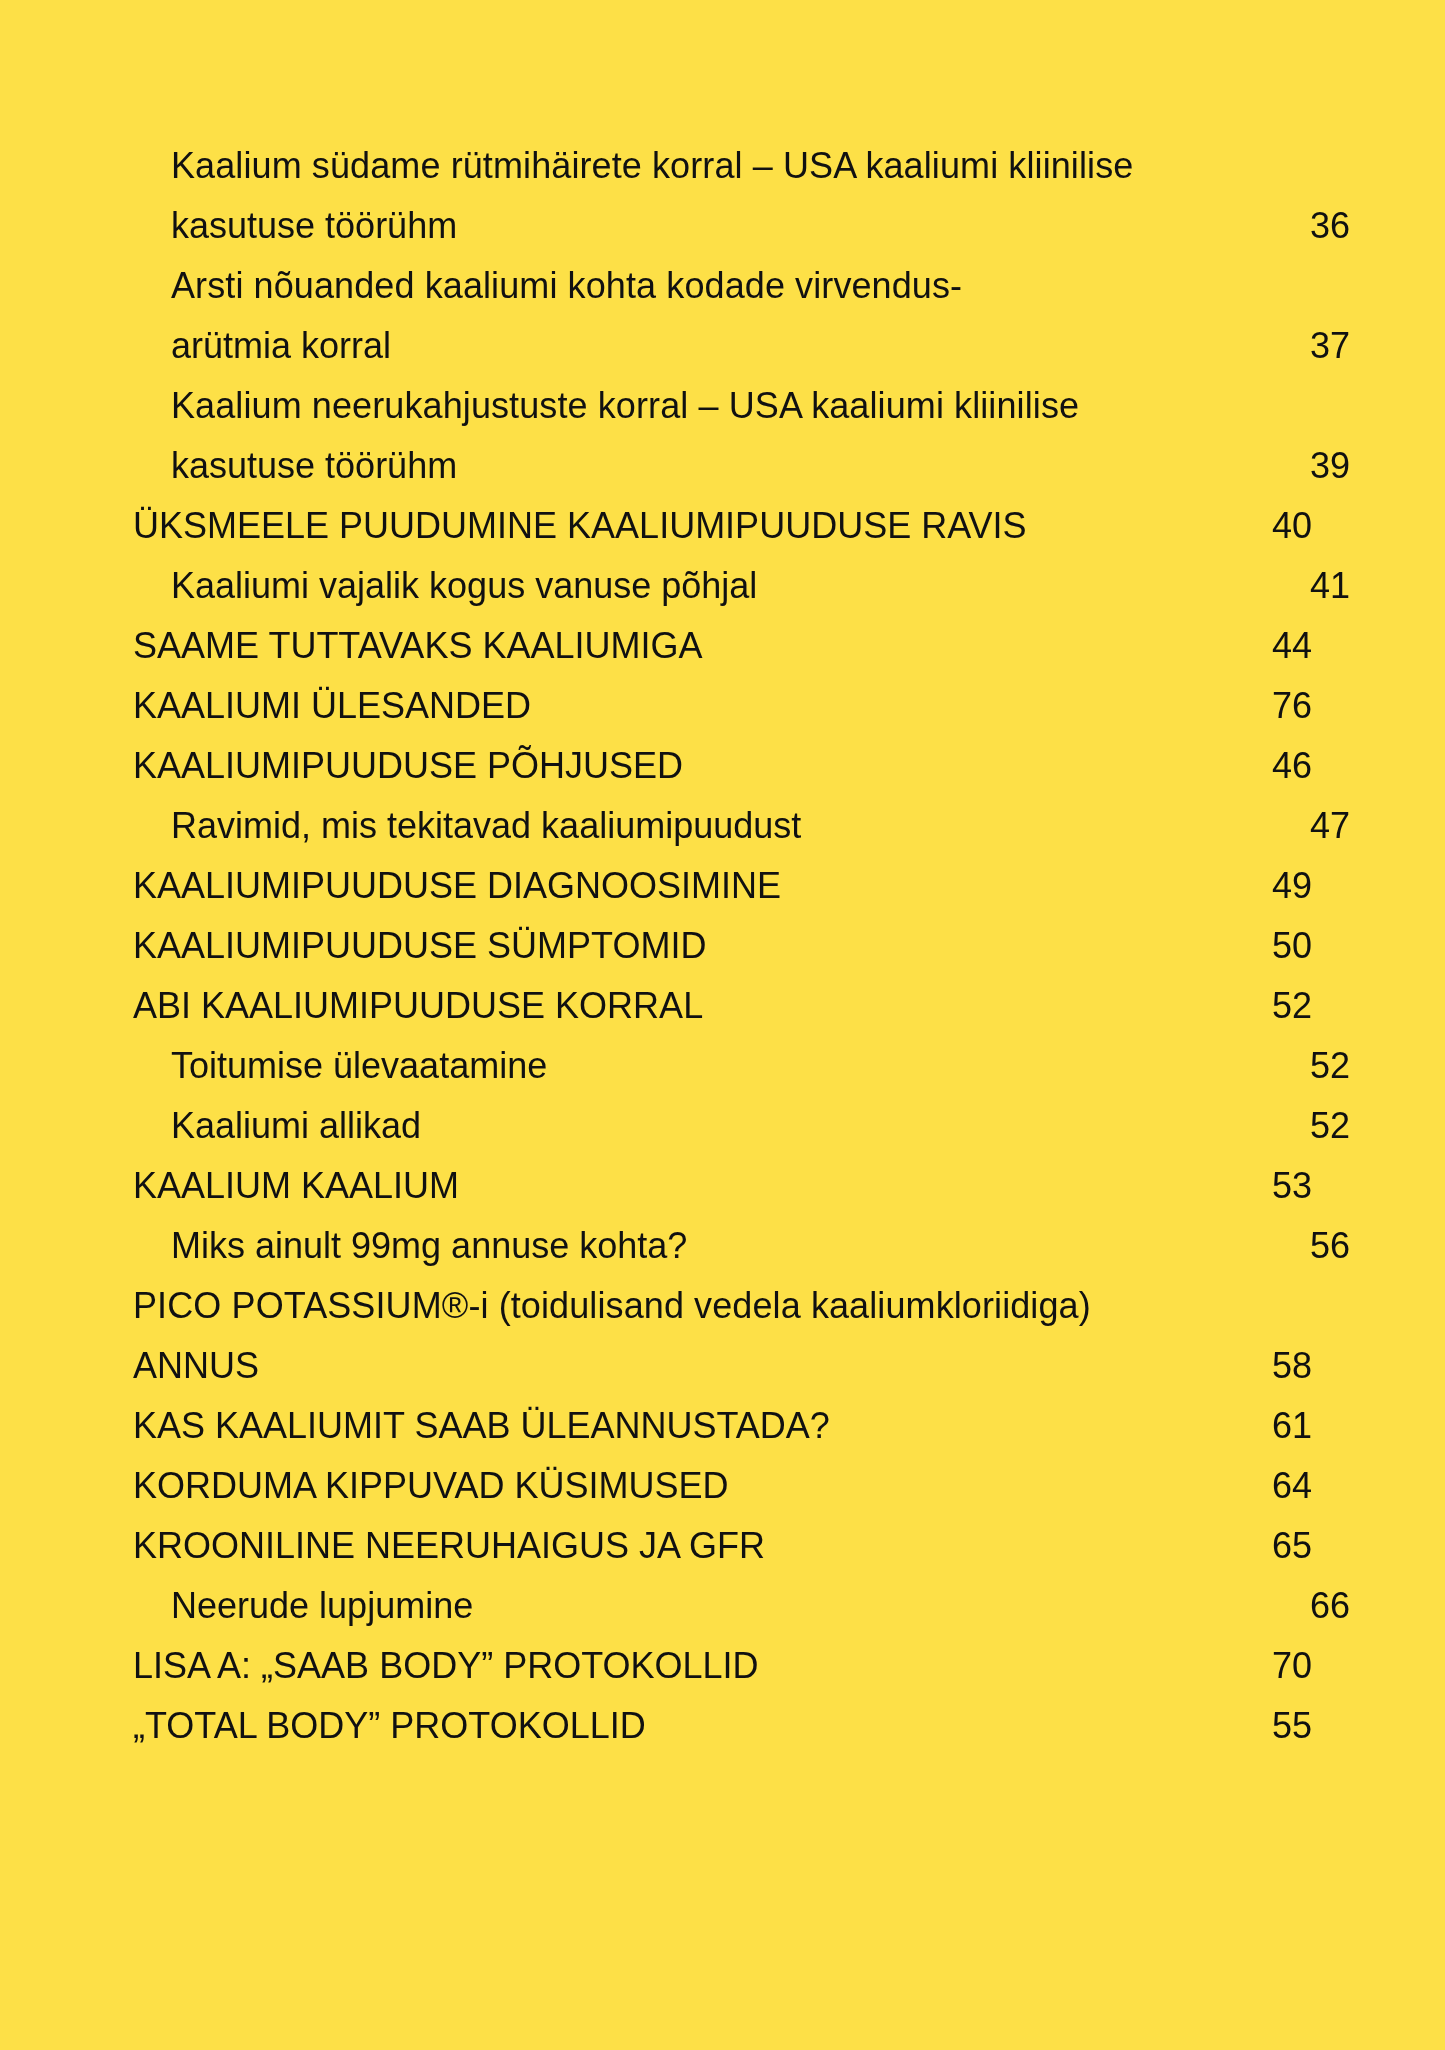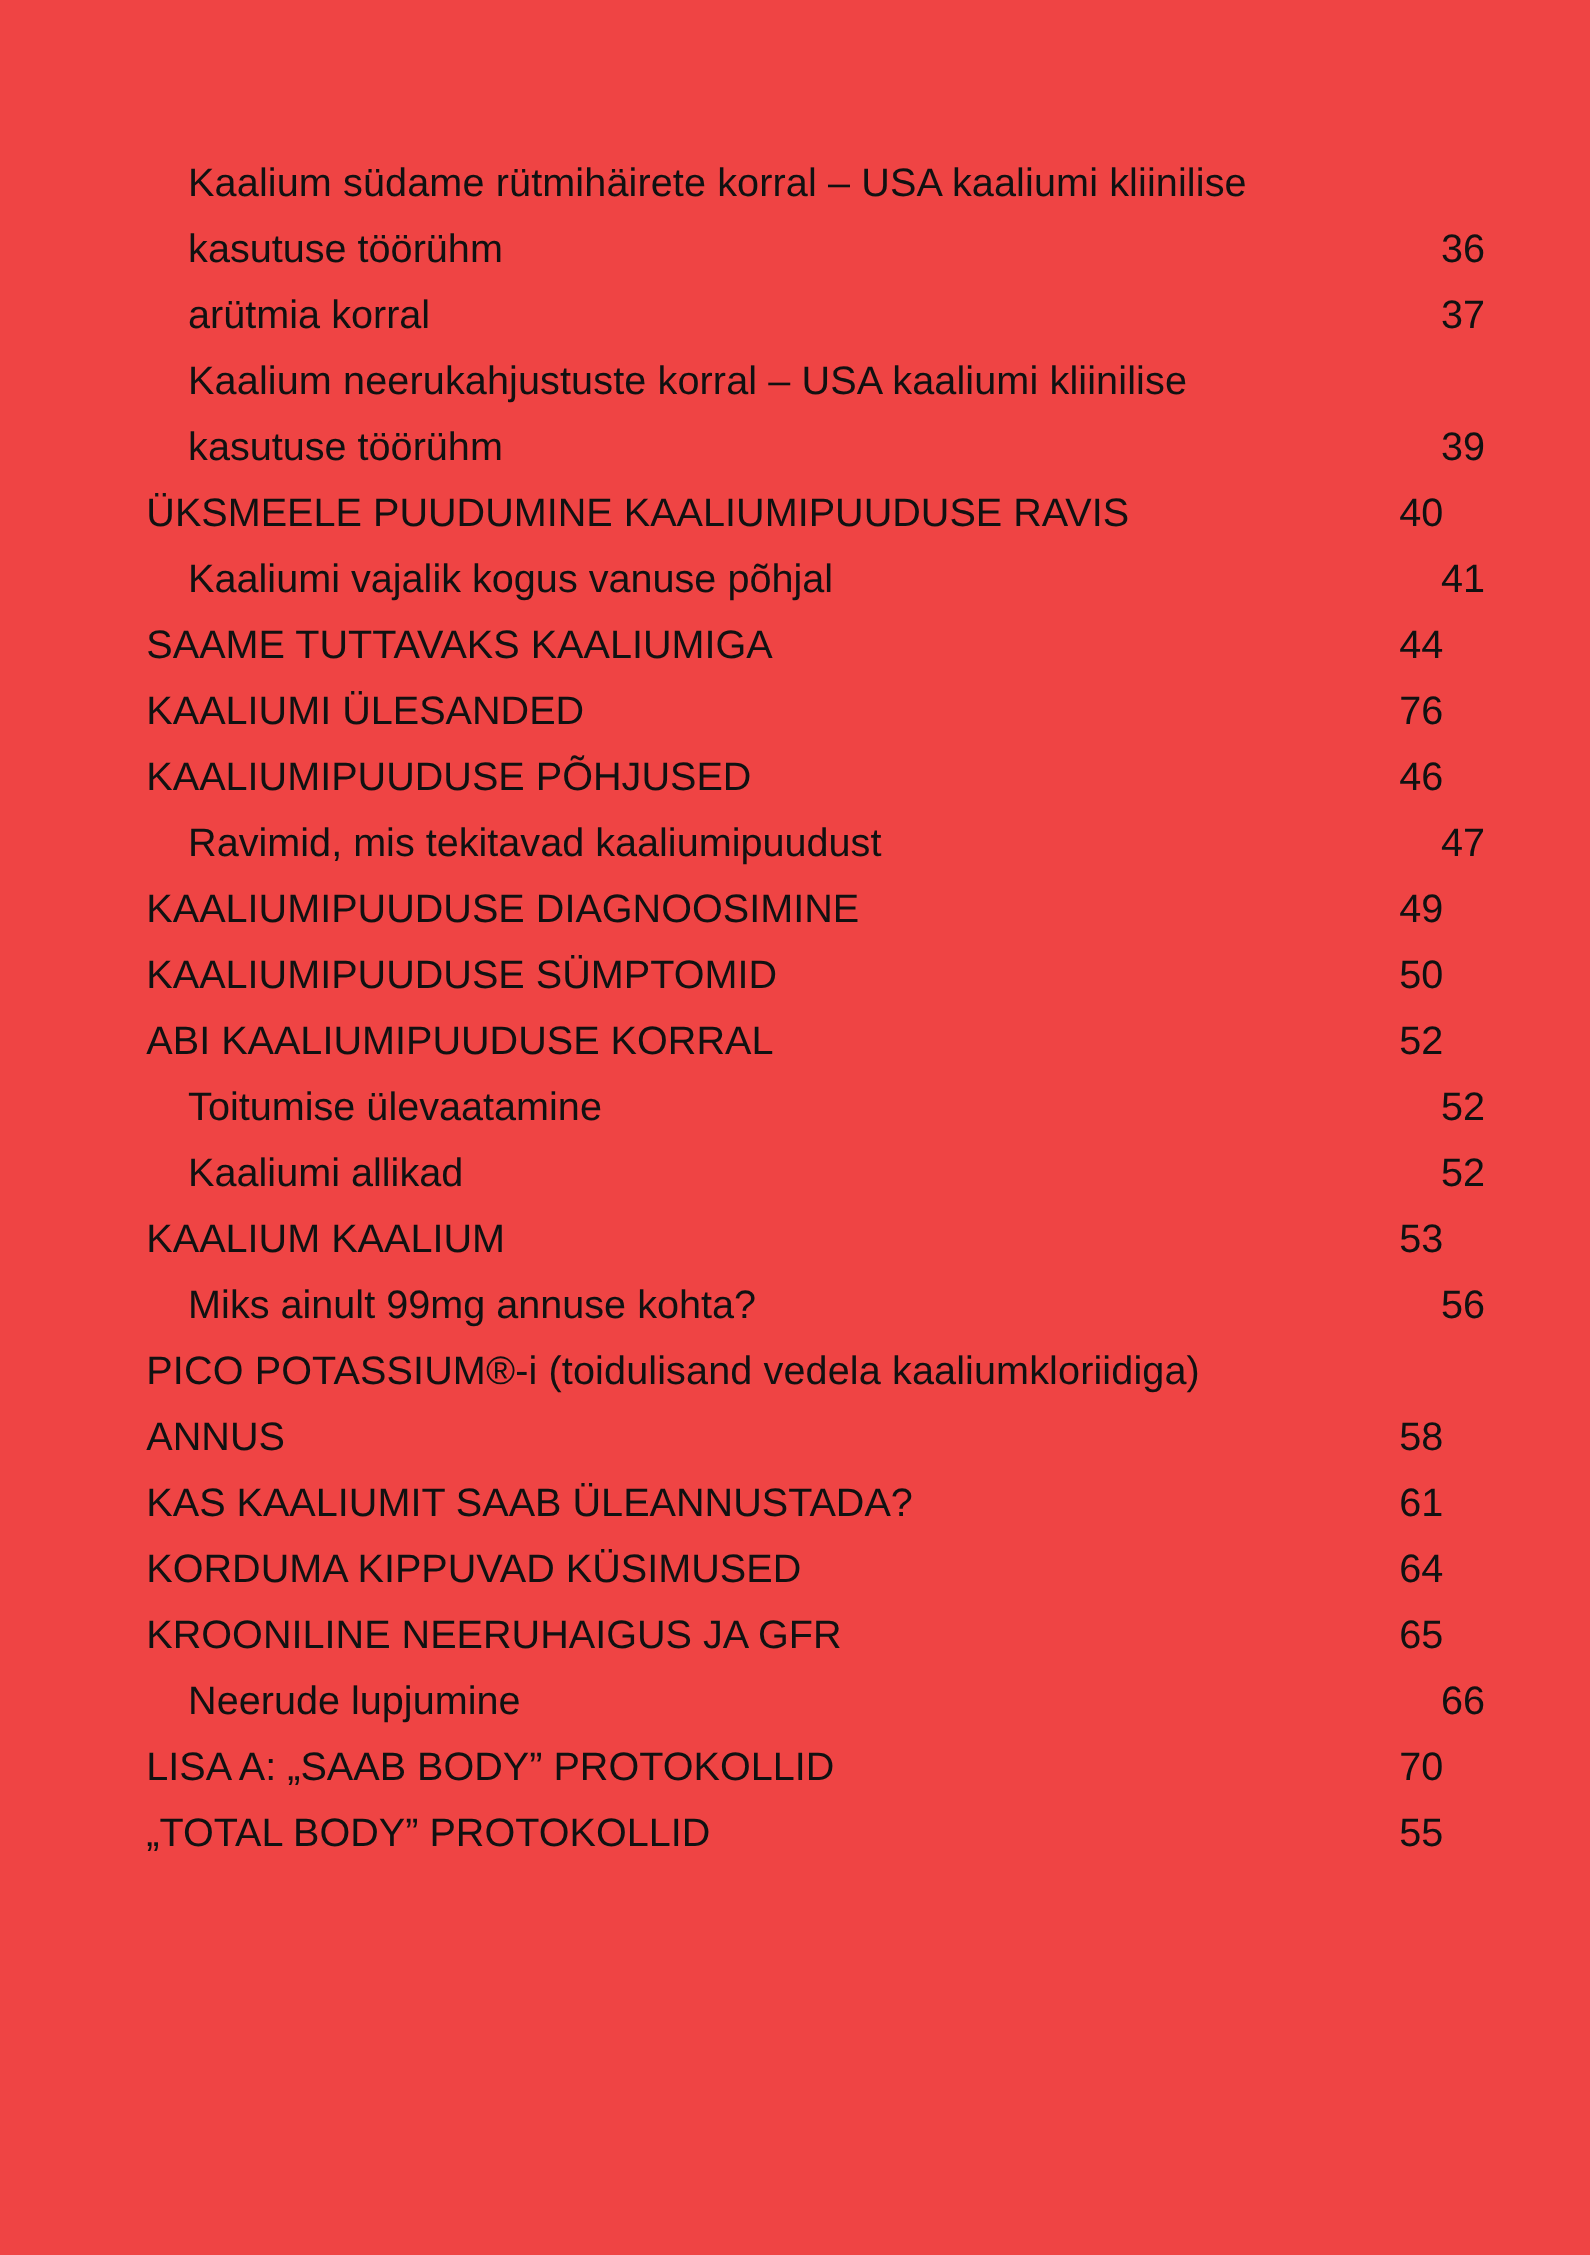--- a/index.html
+++ b/index.html
@@ -13,21 +13,21 @@
     height: 2050px;
     font-family: "Liberation Sans", sans-serif;
     color: #111111;
     overflow: hidden;
   }
 
   .page {
     position: relative;
     width: 1445px;
     height: 2050px;
-    background: #ef4444;
+    background: #fde047;
     box-sizing: border-box;
     padding: 136px 133px 0 133px;
   }
 
   .toc {
     width: 100%;
   }
 
   
   .entry {
@@ -107,20 +107,21 @@
   <div class="toc" id="toc-root">
       <div class="entry lvl-1">
         <div class="wrap-line">Kaalium südame rütmihäirete korral – USA kaaliumi kliinilise</div>
         <div class="leader-row">
           <span class="title">kasutuse töörühm</span>
           <span class="dots"></span>
           <span class="pageno">36</span>
         </div>
       </div>
       <div class="entry lvl-1">
+        <div class="wrap-line">Arsti nõuanded kaaliumi kohta kodade virvendus-</div>
         <div class="leader-row">
           <span class="title">arütmia korral</span>
           <span class="dots"></span>
           <span class="pageno">37</span>
         </div>
       </div>
       <div class="entry lvl-1">
         <div class="wrap-line">Kaalium neerukahjustuste korral – USA kaaliumi kliinilise</div>
         <div class="leader-row">
           <span class="title">kasutuse töörühm</span>

